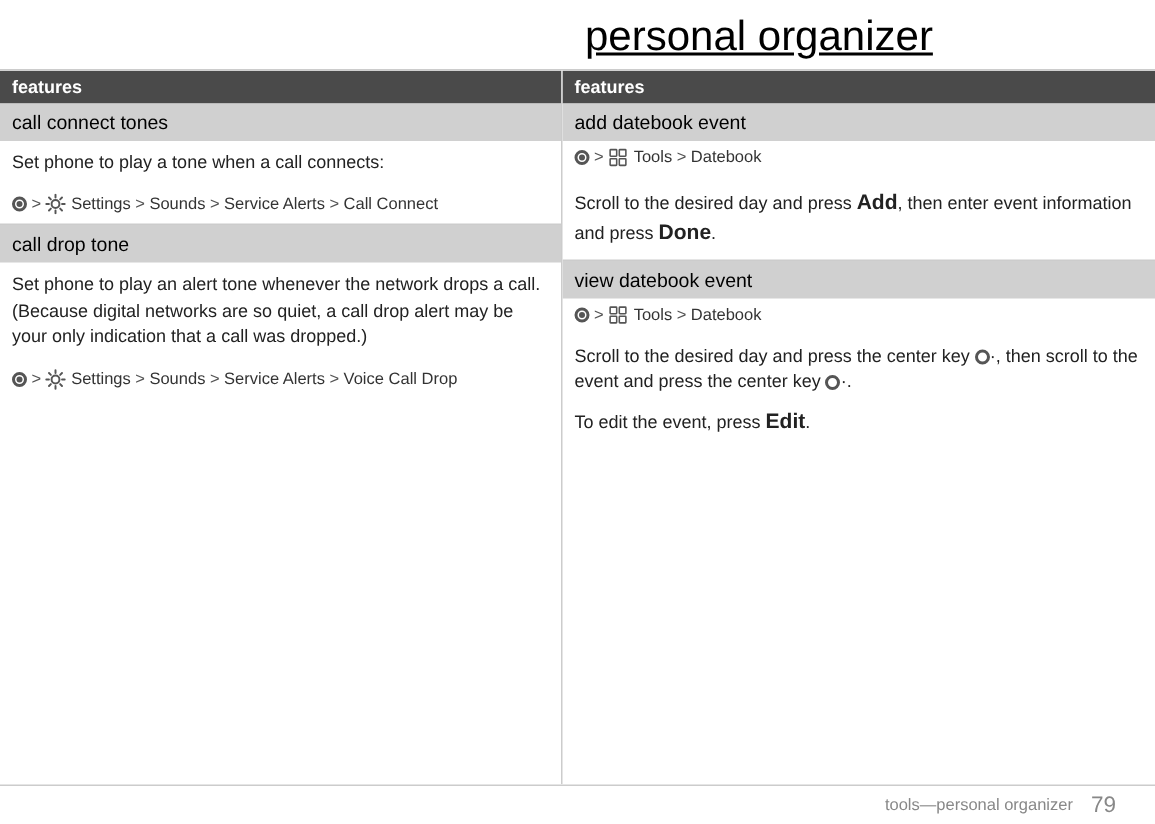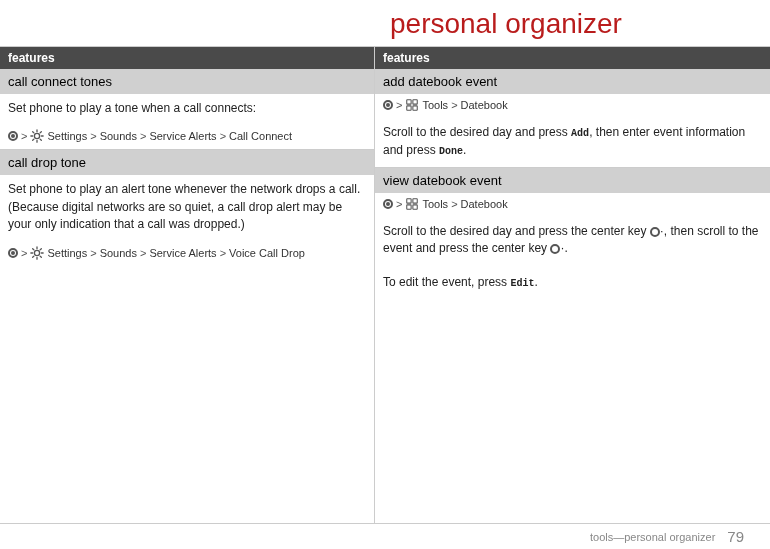--- a/index.html
+++ b/index.html
@@ -10,24 +10,25 @@
       font-family: Arial, Helvetica, sans-serif;
       font-size: 13px;
       background: #fff;
       display: flex;
       flex-direction: column;
       overflow: hidden;
     }
 
     .page-title {
       font-size: 28px;
-      color: #b91c1c;
+      color: #000000;
       font-weight: normal;
       padding: 8px 16px 6px 390px;
       border-bottom: 1px solid #ccc;
+      text-decoration: underline;
     }
 
     .content-area {
       display: flex;
       flex: 1;
       overflow: hidden;
     }
 
     
     .left-panel {
@@ -146,23 +147,23 @@
       background: #fff;
     }
 
     .footer-page {
       font-size: 15px;
       color: #888;
       margin-left: 12px;
     }
 
     .monospace {
-      font-family: Liberation Mono, monospace;
+      font-family: Liberation Sans, sans-serif;
       font-weight: bold;
-      font-size: 10px;
+      font-size: 14px;
     }
   </style>
 </head>
 <body>
 
 <div class="page-title">personal organizer</div>
 
 <div class="content-area">
 
   <div class="left-panel">
@@ -260,21 +261,21 @@
     <div class="section-content">
       <p>Scroll to the desired day and press the center key
         <span class="dot-icon" style="display:inline-flex;width:10px;height:10px;border-radius:50%;border:2px solid #555;vertical-align:middle;align-items:center;justify-content:center;">
             <span class="dot-inner"></span>
           </span>·,
         then scroll to the <span class="italic">event</span> and press the center key
         <span class="dot-icon" style="display:inline-flex;width:10px;height:10px;border-radius:50%;border:2px solid #555;vertical-align:middle;align-items:center;justify-content:center;">
             <span class="dot-inner"></span>
           </span>·.
       </p>
-      <p style="margin-top:16px;">To edit the event, press <span class="monospace">Edit</span>.</p>
+      <p style="margin-top:6px;">To edit the event, press <span class="monospace">Edit</span>.</p>
     </div>
   </div>
 
 </div>
 
 <div class="footer">
   <span>tools—personal organizer</span>
   <span class="footer-page">79</span>
 </div>
 

